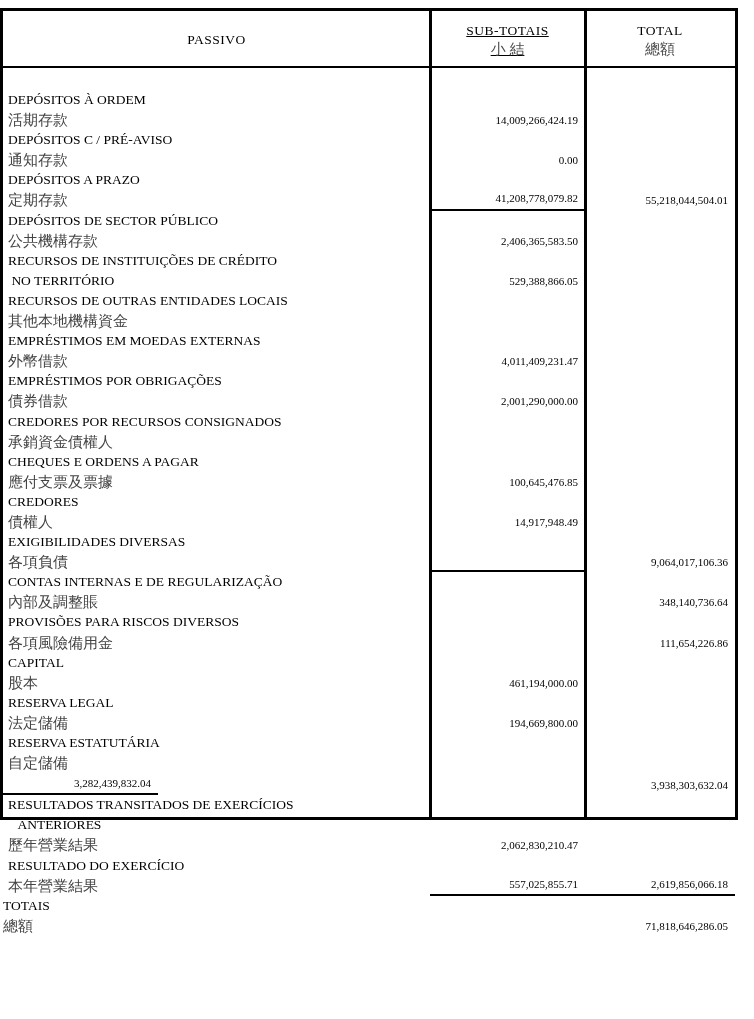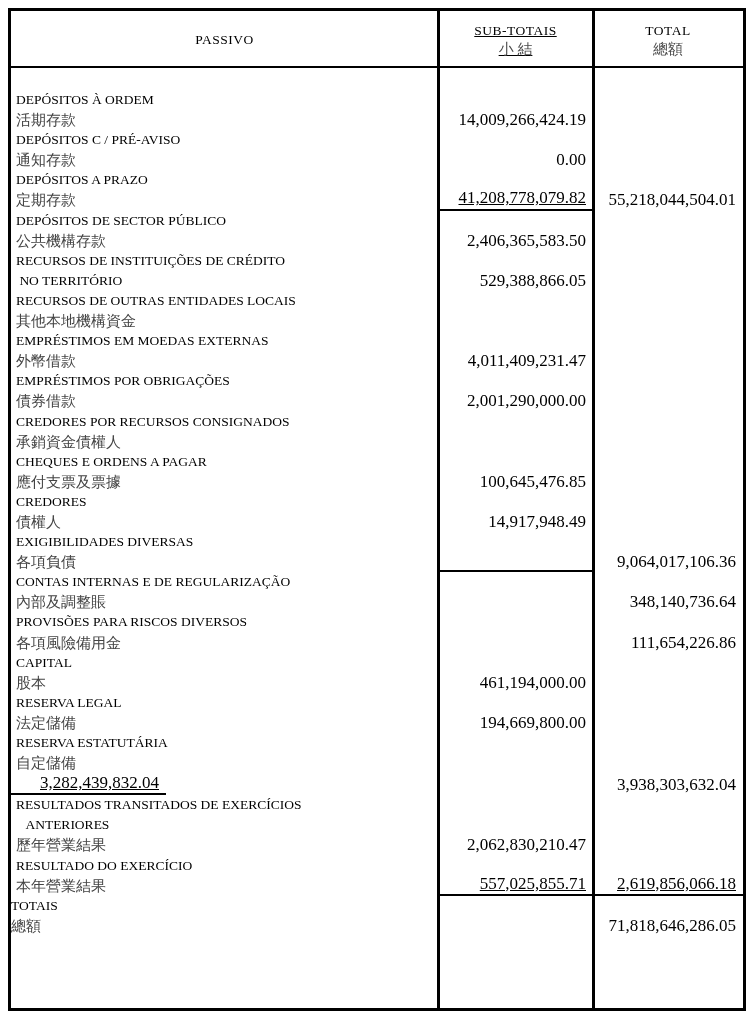--- a/index.html
+++ b/index.html
@@ -10,24 +10,24 @@
   }
   #page {
     position: relative;
     width: 754px;
     height: 1019px;
     background: #ffffff;
     overflow: hidden;
   }
   #sheet {
     position: absolute;
-    left: 8px;
+    left: 0;
     top: 8px;
     width: 738px;
-    height: 1003px;
+    height: 812px;
     box-sizing: border-box;
     border: 3px solid #000000;
     background: #ffffff;
   }
   
   .vline {
     position: absolute;
     top: 0;
     bottom: 0;
     width: 2.5px;
@@ -90,27 +90,27 @@
     font-size: 15px;
     line-height: 20.1px;
     white-space: pre;
     color: #444444;
   }
   .cell.num {
     display: flex;
     align-items: flex-end;
     justify-content: flex-end;
     padding-right: 7px;
-    font-size: 17px;
+    font-size: 11px;
     line-height: 20.1px;
     color: #000000;
   }
   .cell.sub { width: 155px; }
   .cell.total { flex: 1; }
-  .cell.rule { border-bottom: 2.5px solid #000000; text-decoration: underline; }
+  .cell.rule { border-bottom: 2.5px solid #000000; }
 </style>
 </head>
 <body>
 
 <div id="page">
   <div id="sheet">
 
     <div class="vline v1"></div>
     <div class="vline v2"></div>
 

